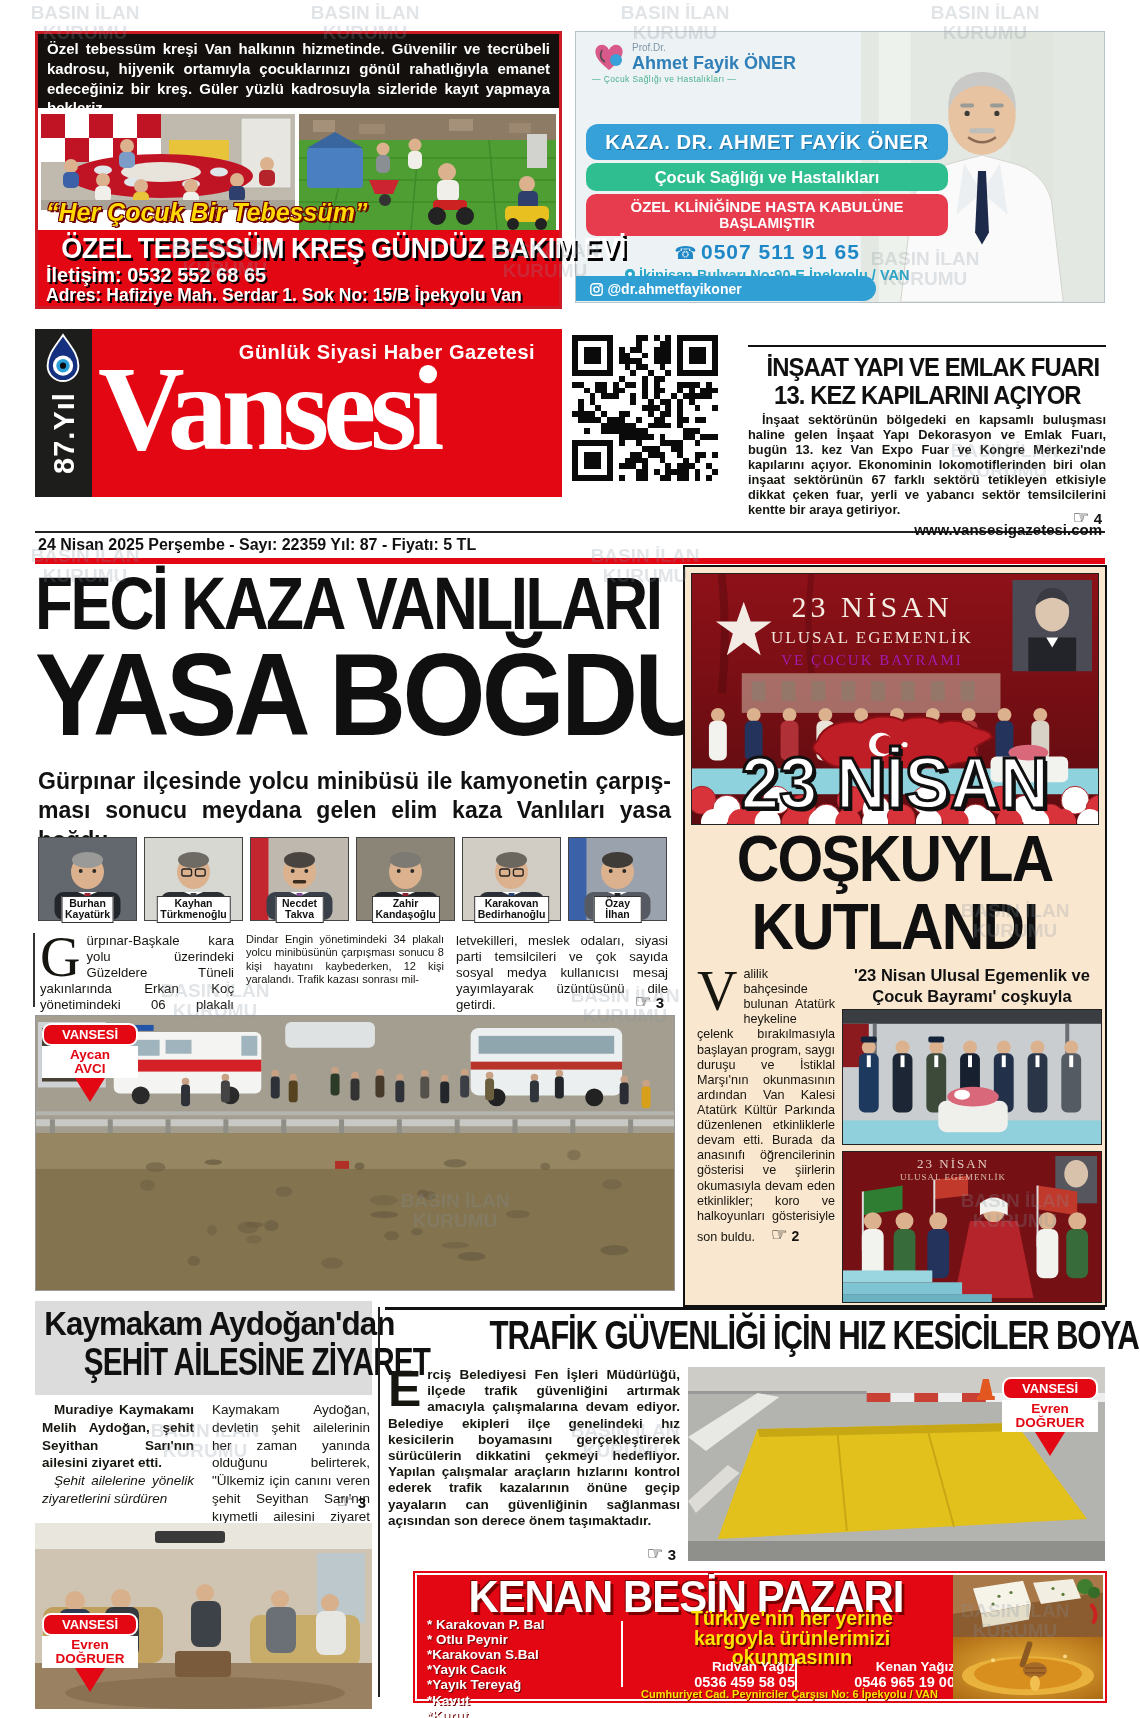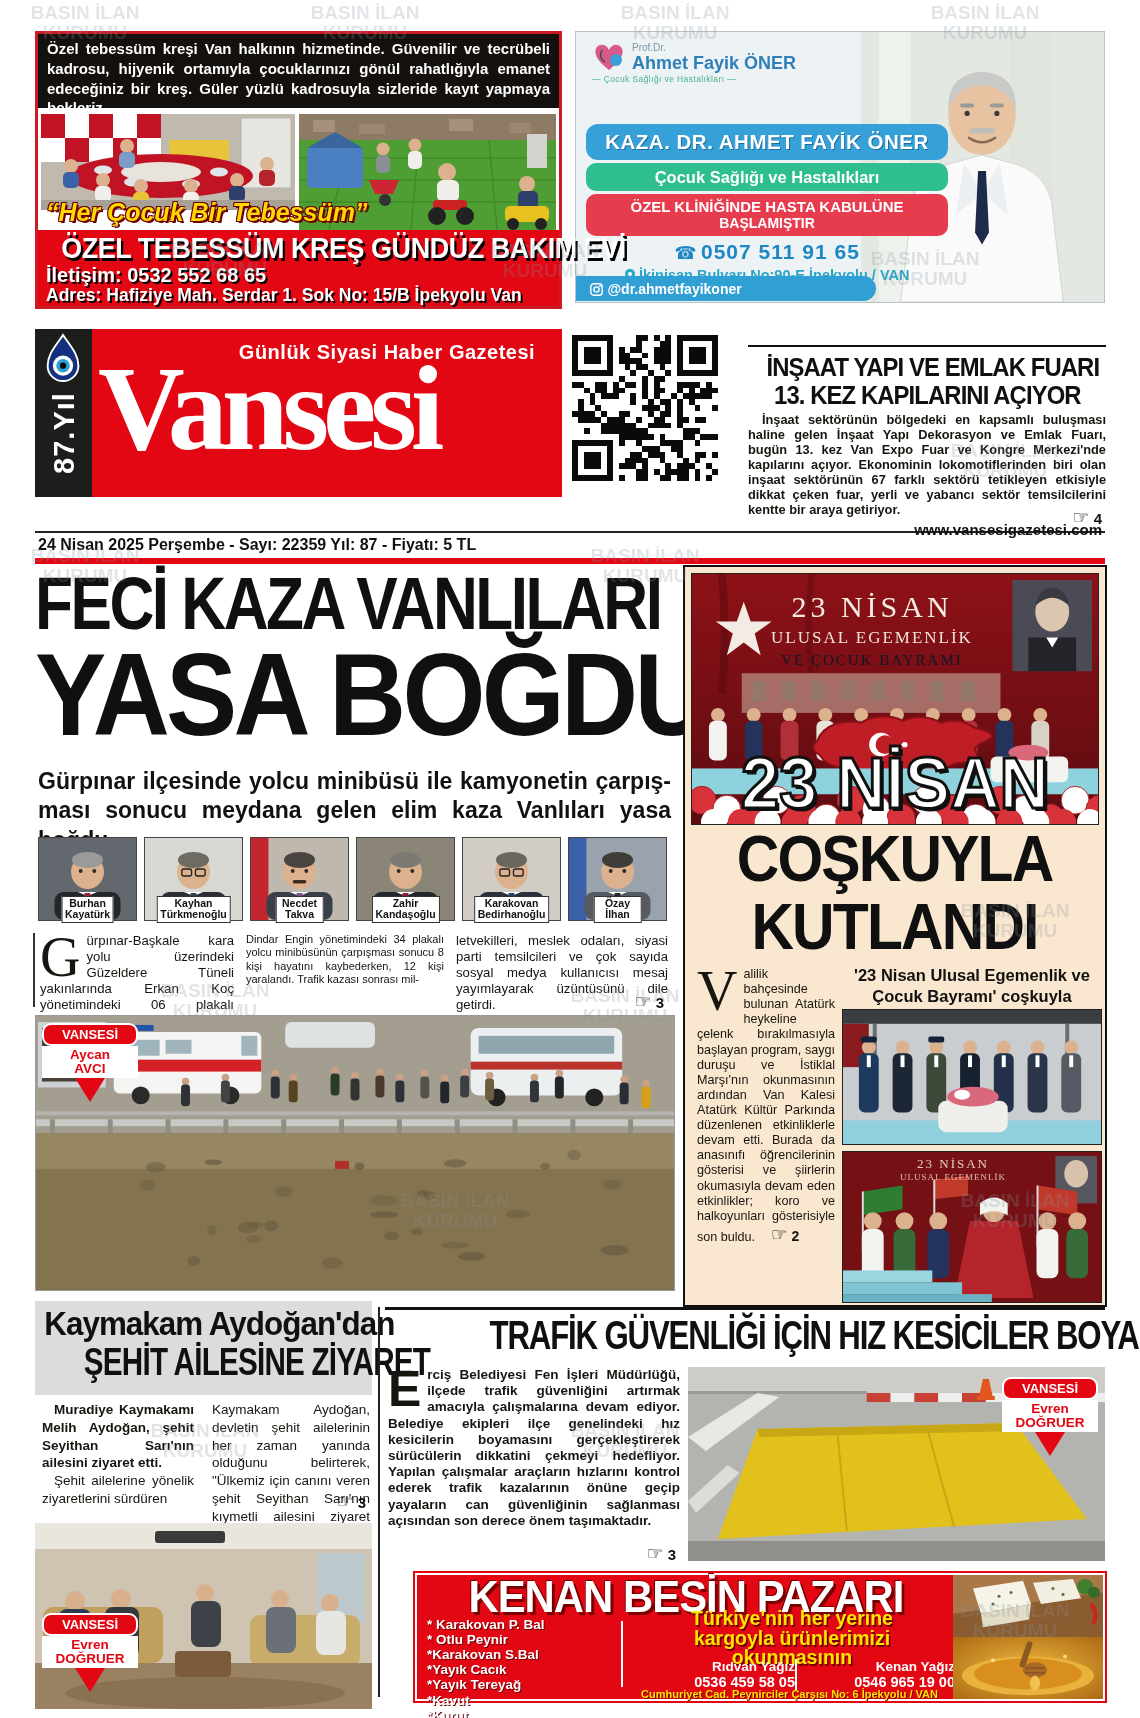--- a/index.html
+++ b/index.html
@@ -789,21 +789,21 @@
           <circle cx="265" cy="250" r="13" fill="#d8333a"></circle>
           <circle cx="292" cy="250" r="13" fill="#ffffff"></circle>
           <circle cx="319" cy="250" r="13" fill="#d8333a"></circle>
           <circle cx="346" cy="250" r="13" fill="#ffffff"></circle>
           <circle cx="373" cy="250" r="13" fill="#d8333a"></circle>
           <circle cx="400" cy="250" r="13" fill="#ffffff"></circle>
         </g>
     </svg>
     <div class="abs ctr" style="left:60px;top:16px;width:240px;font-family:'Liberation Serif',serif;font-size:30px;color:#f5ece2;letter-spacing:4px;">23 NİSAN</div>
     <div class="abs ctr" style="left:60px;top:54px;width:240px;font-family:'Liberation Serif',serif;font-size:17px;color:#f0e4d8;letter-spacing:2px;">ULUSAL EGEMENLİK</div>
-    <div class="abs ctr" style="left:60px;top:78px;width:240px;font-family:'Liberation Serif',serif;font-size:15px;color:#0f172a;letter-spacing:2px;">VE ÇOCUK BAYRAMI</div>
+    <div class="abs ctr" style="left:60px;top:78px;width:240px;font-family:'Liberation Serif',serif;font-size:15px;color:#a21caf;letter-spacing:2px;">VE ÇOCUK BAYRAMI</div>
   </div>
   <div class="abs ctr" style="left:683px;top:746px;width:424px;z-index:4;">
     <span class="sx" style="transform:scaleX(.95);font-weight:800;font-size:72px;line-height:1;color:#fff;
                  -webkit-text-stroke:3px #101010;text-shadow:3px 3px 0 #101010;">23 NİSAN</span>
   </div>
   <div class="abs ctr" style="left:683px;top:826px;width:424px;">
     <span class="sx hl" style="transform:scaleX(.92);font-size:64px;line-height:1;letter-spacing:-2px;">COŞKUYLA</span>
   </div>
   <div class="abs ctr" style="left:683px;top:894px;width:424px;">
     <span class="sx hl" style="transform:scaleX(.92);font-size:64px;line-height:1;letter-spacing:-2px;">KUTLANDI</span>
@@ -890,21 +890,21 @@
   <div class="abs" style="left:35px;top:1300px;width:337px;height:94px;background:#dcdcdc;">
     <div class="ctr" style="margin-top:5px;">
       <span class="sx hl" style="transform:scaleX(.95);font-size:33px;letter-spacing:-1px;line-height:1.1;">Kaymakam Aydoğan'dan</span>
     </div>
     <div class="ctr">
       <span class="sx hl" style="transform:scaleX(.78);font-size:38px;letter-spacing:-1px;line-height:1.1;">ŞEHİT AİLESİNE ZİYARET</span>
     </div>
   </div>
   <div class="abs body" style="left:42px;top:1400px;width:152px;font-size:13.5px;line-height:1.32;">
     <div class="j" style="font-weight:bold;text-indent:12px;">Muradiye Kaymakamı Melih Aydoğan, şehit Seyithan Sarı'nın ailesini ziyaret etti.</div>
-    <div class="j" style="text-indent:12px;">Şehit ailelerine yönelik ziyaretlerini sürdüren</div>
+    <div class="j" style="text-indent:12px;font-style:italic;">Şehit ailelerine yönelik ziyaretlerini sürdüren</div>
   </div>
   <div class="abs" style="left:212px;top:1400px;width:158px;height:112px;">
     <div class="body j" style="font-size:13.5px;line-height:1.32;">Kaymakam Aydoğan, devletin şehit ailelerinin her zaman yanında olduğunu belirterek, "Ülkemiz için canını veren şehit Seyithan Sarı'nın kıymetli ailesini ziyaret ettik.</div>
     <div class="pref">
       <span class="hand">☞</span>
       <span>3</span>
     </div>
   </div>
   <div class="ph" style="left:35px;top:1522px;width:337px;height:186px;">
     <svg viewBox="0 0 337 186" preserveAspectRatio="none">

